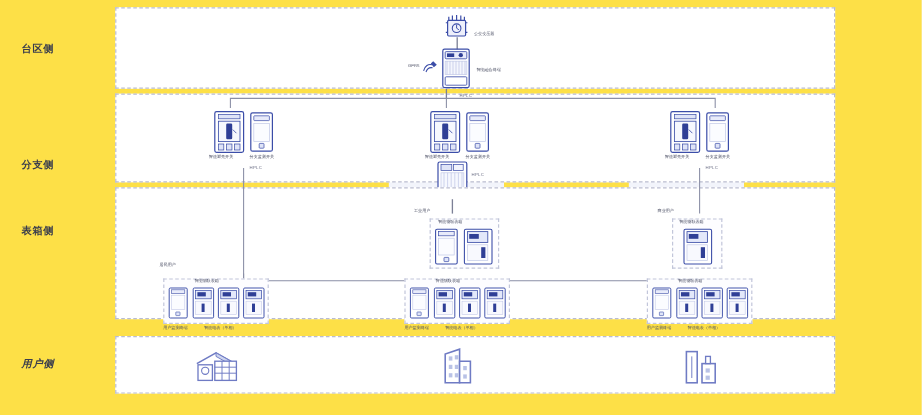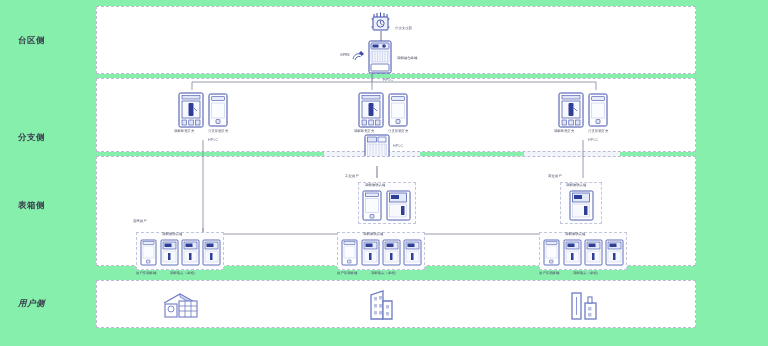--- a/index.html
+++ b/index.html
@@ -5,21 +5,21 @@
   * { box-sizing: border-box; margin: 0; padding: 0; }
   html, body {
     width: 768px; height: 346px;
     background: #f7f7f8;
     font-family: "Liberation Sans", "DejaVu Sans", sans-serif;
     overflow: hidden;
   }
   #diagram {
     position: absolute; left: 0; top: 0;
     width: 768px; height: 346px;
-    background: #86efac;
+    background: #fde047;
     text-align: center;
   }
   .band {
     position: absolute;
     left: 96px; width: 600px;
     border: 1px dashed #b9bcd0;
     background: #ffffff;
   }
   .band-label {
     position: absolute;
@@ -187,21 +187,21 @@
       <rect x="3.5" y="3.5" width="13" height="4" rx="0.6" fill="#e8ebfa" stroke="#3b4da8" stroke-width="0.6"></rect>
       <rect x="3.5" y="10" width="13" height="15" fill="#fbfcff" stroke="#c3c9e8" stroke-width="0.6"></rect>
       <rect x="8" y="26.5" width="4" height="4" rx="0.6" fill="#dfe4f7" stroke="#3b4da8" stroke-width="0.6"></rect>
     </svg>
     <div class="lbl" style="left:-4px; top:38px;">智能塑壳开关</div>
     <div class="lbl" style="left:30px; top:38px;">分支监测开关</div>
     <div class="hplc" style="left:30px; top:46px;">HPLC</div>
   </div>
 
   <div class="band" style="top:156px; height:110px;"></div>
-  <div class="band-label" style="top:187px;margin-top:13px;">表箱侧</div>
+  <div class="band-label" style="top:187px;">表箱侧</div>
 
   <svg class="linebox" style="left:168px; top:140px;" width="456" height="110">
     <path class="ln" d="M35 0 L35 100"></path>
     <path class="ln-d" d="M209 26 L209 38"></path>
     <path class="ln" d="M415 0 L415 38"></path>
   </svg>
 
   <div class="grouphdr" style="left:345px; top:174px;">工业用户</div>
   <div class="devbox" style="left:358px; top:182px; width:58px; height:42px;"></div>
   <div class="lbl" style="left:365px; top:184px;">智能物联表箱</div>

